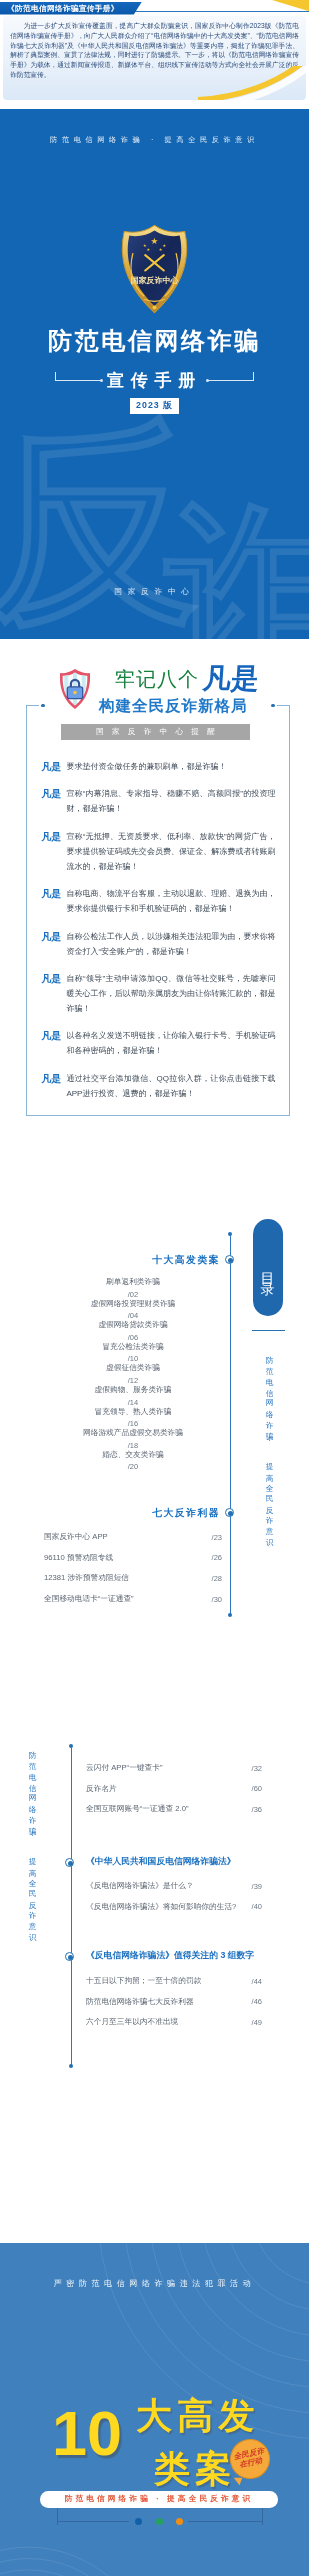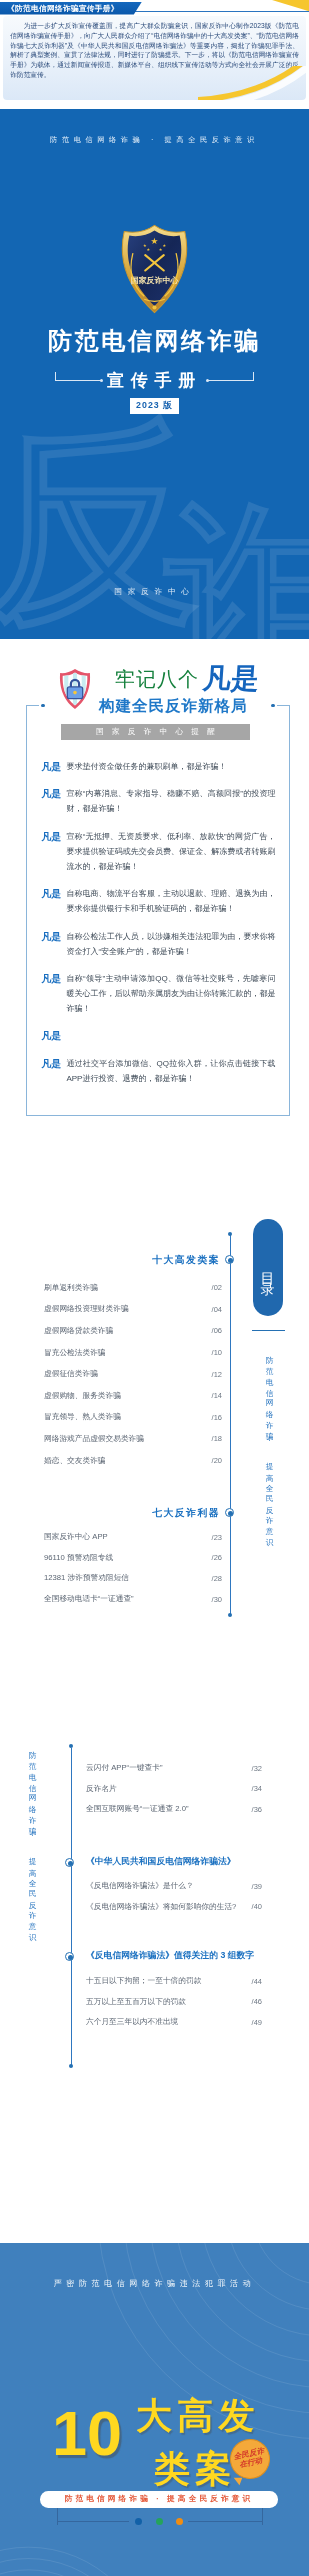--- a/index.html
+++ b/index.html
@@ -74,21 +74,21 @@
   .vslogan-l { position:absolute; left:27px; top:1745px; }
   .tline { position:absolute; width:1px; background:#2e77c0; }
   .tl1 { left:230px; top:1235px; height:380px; }
   .tl2 { left:71px; top:1748px; height:318px; }
   .sd { position:absolute; width:4.1px; height:4.1px; border-radius:50%; background:#2470b3; }
   .mk { position:absolute; width:9.3px; height:9.3px; border:1px solid #2470b3; border-radius:50%; background:#fff; }
   .mk::after { content:""; position:absolute; left:2.1px; top:2.1px; width:5.2px; height:5.2px; border-radius:50%; background:#2470b3; }
   .toc-label { position:absolute; right:89px; font-size:9.8px; font-weight:bold; color:#1a70c0; letter-spacing:1.5px; }
   .toc-list { position:absolute; }
   .trow { display:flex; justify-content:space-between; align-items:center; font-size:7.7px; color:#5c6673; }
-  .l1 .trow { height:21.6px; } .l2 .trow { height:20.6px;text-align:right; }
+  .l1 .trow { height:21.6px;flex-direction:column; } .l2 .trow { height:20.6px;text-align:right; }
   .tp { color:#6e7884; font-size:7.5px; }
   .toc-h { position:absolute; left:86px; font-size:8.8px; font-weight:bold; color:#1a70c0; }
 
   
   .band-bg { position:absolute; left:0; top:2243px; width:309px; height:509px; background:#4080bd; overflow:hidden; }
   .band-slogan { position:absolute; left:0; top:35px; width:309px; text-align:center; color:#f2f7fb;
         font-size:8px; letter-spacing:4.6px; }
   .n10 { position:absolute; left:52px; top:139px; font-size:63px; font-weight:bold; color:#ffd820; line-height:103px;
         text-shadow:2.1px 2.6px 1px rgba(70,70,70,0.45); font-family:"Liberation Sans",sans-serif; }
   .bt1 { position:absolute; left:136px; top:149px; font-size:36px; font-weight:bold; color:#ffd820; letter-spacing:5.2px;
@@ -197,20 +197,21 @@
       <div class="fi">
           <span class="fi-label">凡是</span>
           <div class="fi-text">自称公检法工作人员，以涉嫌相关违法犯罪为由，要求你将资金打入“安全账户”的，都是诈骗！</div>
         </div>
       <div class="fi">
           <span class="fi-label">凡是</span>
           <div class="fi-text">自称“领导”主动申请添加QQ、微信等社交账号，先嘘寒问暖关心工作，后以帮助亲属朋友为由让你转账汇款的，都是诈骗！</div>
         </div>
       <div class="fi">
           <span class="fi-label">凡是</span>
+          <div class="fi-text">以各种名义发送不明链接，让你输入银行卡号、手机验证码和各种密码的，都是诈骗！</div>
         </div>
       <div class="fi">
           <span class="fi-label">凡是</span>
           <div class="fi-text">通过社交平台添加微信、QQ拉你入群，让你点击链接下载APP进行投资、退费的，都是诈骗！</div>
         </div>
     </div>
   </div>
   <svg class="fanshi-head-icon" width="34" height="42" viewBox="0 0 66 82">
     <defs>
         <clipPath id="fsclip">
@@ -305,21 +306,21 @@
   <div class="vslogan vslogan-l">防范电信网络诈骗·提高全民反诈意识</div>
   <div class="tline tl2"></div>
   <div class="sd" style="left:69px;top:1744px;"></div>
   <div class="toc-list l2" style="left:86px;top:1758px;width:176px;">
     <div class="trow">
         <span>云闪付 APP“一键查卡”</span>
         <span class="tp">/32</span>
       </div>
     <div class="trow">
         <span>反诈名片</span>
-        <span class="tp">/34</span>
+        <span class="tp">/60</span>
       </div>
     <div class="trow">
         <span>全国互联网账号“一证通查 2.0”</span>
         <span class="tp">/36</span>
       </div>
   </div>
   <div class="mk" style="left:65px;top:1858px;"></div>
   <div class="toc-h" style="top:1856px;">《中华人民共和国反电信网络诈骗法》</div>
   <div class="toc-list l2" style="left:86px;top:1876px;width:176px;">
     <div class="trow">
@@ -332,21 +333,21 @@
       </div>
   </div>
   <div class="mk" style="left:65px;top:1952px;"></div>
   <div class="toc-h" style="top:1950px;text-align:right;">《反电信网络诈骗法》值得关注的 3 组数字</div>
   <div class="toc-list l2" style="left:86px;top:1971px;width:176px;">
     <div class="trow">
         <span>十五日以下拘留；一至十倍的罚款</span>
         <span class="tp">/44</span>
       </div>
     <div class="trow">
-        <span>五万以上至五百万以下的罚款</span>
+        <span>防范电信网络诈骗七大反诈利器</span>
         <span class="tp">/46</span>
       </div>
     <div class="trow">
         <span>六个月至三年以内不准出境</span>
         <span class="tp">/49</span>
       </div>
   </div>
   <div class="sd" style="left:69px;top:2064px;"></div>
 
   <div class="band-bg">

